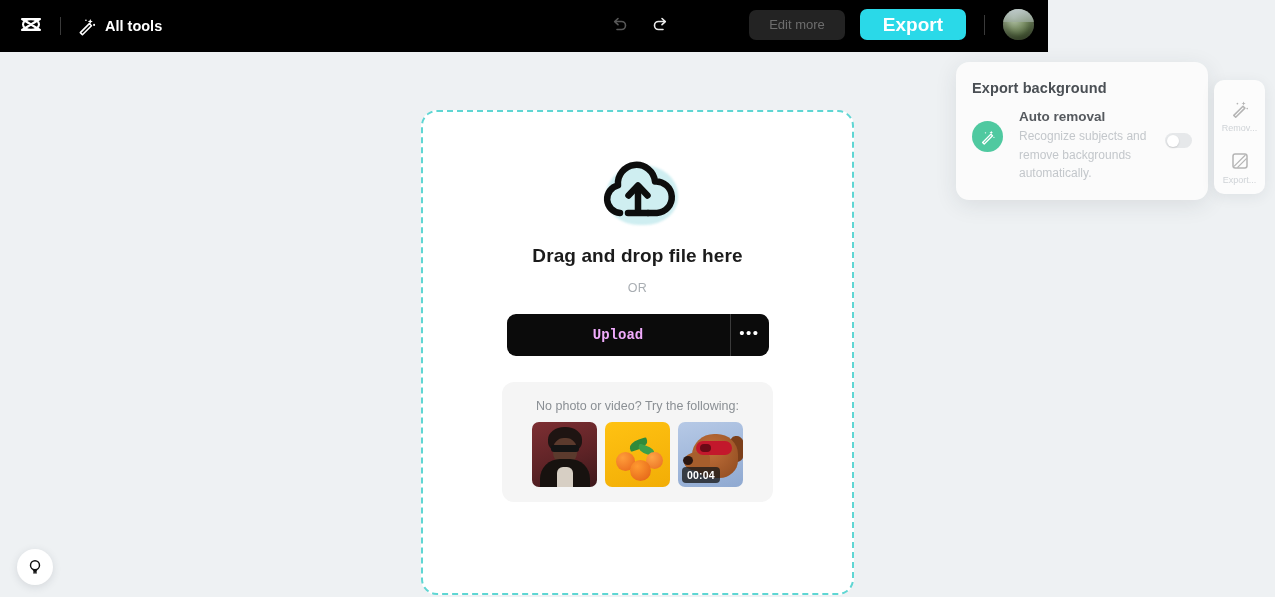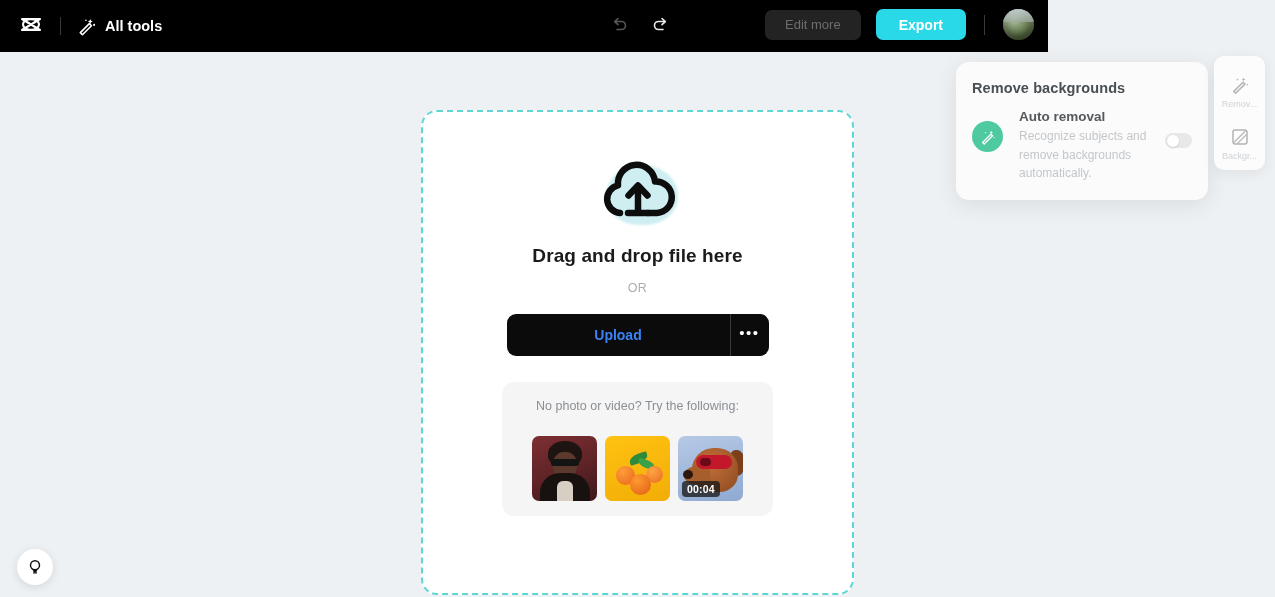--- a/index.html
+++ b/index.html
@@ -53,21 +53,21 @@
     font-size: 13px; font-weight: 400;
     font-family: "Liberation Sans", sans-serif;
     cursor: default;
     display: flex; align-items: center; justify-content: center;
   }
   .btn-export {
     height: 31px; padding: 0 23px;
     margin-left: 10px;
     background: #2ad9e8; color: #ffffff;
     border: none; border-radius: 7px;
-    font-size: 14px; font-weight: 700;
+    font-size: 19px; font-weight: 700;
     font-family: "Liberation Sans", sans-serif;
     cursor: pointer;
     display: flex; align-items: center; justify-content: center; text-align: center;
   }
   .avatar-sep {
     width: 1px; height: 20px; background: #3a3a3a; margin: 0 13px;
   }
   .avatar {
     width: 31px; height: 31px; border-radius: 50%;
     background: radial-gradient(circle at 35% 28%, #b9c9b0 0%, #7d9168 38%, #53683f 66%, #31421f 100%);
@@ -123,22 +123,22 @@
   .upload-row {
     margin-top: 19px;
     width: 262px; height: 42px;
     background: #0b0b0b; border-radius: 9px;
     display: flex; align-items: center;
     overflow: hidden;
   }
   .upload-btn {
     flex: 1; height: 100%;
     background: transparent; border: none;
-    color: #3b82f6; font-size: 14px; font-weight: 700;
-    font-family: Liberation Sans, sans-serif;
+    color: #f0abfc; font-size: 14px; font-weight: 700;
+    font-family: Liberation Mono, monospace;
     cursor: pointer;
     display: flex; align-items: center; justify-content: center;
   }
   .upload-div { width: 1px; height: 100%; background: #3b3b3b; }
   .upload-more {
     width: 38px; height: 100%;
     background: transparent; border: none; cursor: pointer;
     color: #ffffff; font-size: 15px; letter-spacing: 1.5px;
     display: flex; align-items: center; justify-content: center;
     padding-bottom: 5px;
@@ -148,21 +148,21 @@
   
   .samples {
     margin-top: 26px;
     width: 271px;
     background: #f5f5f5;
     border-radius: 12px;
     padding: 17px 0 15px 0;
     display: flex; flex-direction: column; align-items: center;
   }
   .samples-title {
-    font-size: 12.5px; color: #8a8f94; margin-bottom: 23px;
+    font-size: 12.5px; color: #8a8f94; margin-bottom: 9px;
   }
   .thumbs { display: flex; gap: 8px; }
   .thumb {
     width: 65px; height: 65px;
     border-radius: 7px;
     overflow: hidden; position: relative; cursor: pointer;
   }
   .thumb-1 { background: linear-gradient(160deg,#7d2f33 0%,#5e2326 55%,#3d181b 100%); }
   .thumb-2 { background: linear-gradient(160deg,#ffc212 0%,#f2ad06 100%); }
   .thumb-3 { background: linear-gradient(165deg,#b6c9e6 0%,#8fa9d1 100%); }
@@ -259,21 +259,21 @@
   }
   .rb-toggle .knob {
     position: absolute; left: 1.5px; top: 1.5px;
     width: 12px; height: 12px; border-radius: 50%;
     background: #ffffff;
     box-shadow: 0 1px 2px rgba(0,0,0,.13);
   }
 
   
   .rail {
-    position: absolute; right: 10px; top: 4px;
+    position: absolute; right: 10px; top: 28px;
     width: 51px; height: 114px;
     background: #fcfcfc; border-radius: 10px;
     box-shadow: 0 3px 14px rgba(40,50,60,.08);
     display: flex; flex-direction: column; align-items: center;
     padding-top: 10px;
   }
   .rail-item {
     width: 51px; height: 52px;
     display: flex; flex-direction: column; align-items: center;
     justify-content: center; gap: 4px; cursor: pointer;
@@ -391,21 +391,21 @@
           <div class="d-gog"></div>
           <div class="d-nose"></div>
           <div class="dur">00:04</div>
         </div>
 
       </div>
     </div>
   </div>
 
   <div class="rb-panel">
-    <div class="rb-title">Remove backgrounds</div>
+    <div class="rb-title">Export background</div>
     <div class="rb-row">
       <div class="rb-icon">
         <svg width="18" height="18" viewBox="0 0 20 20">
           <path d="M4 16 L13.2 6.8 L15 8.6 L5.8 17.8 Z" fill="none" stroke="#fff" stroke-width="1.5" stroke-linejoin="round"></path>
           <path d="M13.6 3 l.6 1.4 1.4.6 -1.4.6 -.6 1.4 -.6-1.4 -1.4-.6 1.4-.6 z" fill="#fff"></path>
           <circle cx="7.2" cy="5.4" r=".8" fill="#fff"></circle>
           <circle cx="16.6" cy="10.4" r=".7" fill="#fff"></circle>
         </svg>
       </div>
       <div class="rb-texts">
@@ -429,21 +429,21 @@
       </svg>
       <div class="rail-label">Remov...</div>
     </div>
 
     <div class="rail-item">
       <svg class="rail-glyph" viewBox="0 0 20 20">
         <rect x="3" y="3" width="14" height="14" rx="2.2" fill="none" stroke="#111" stroke-width="1.5"></rect>
         <path d="M4 15.4 L15.4 4" stroke="#111" stroke-width="1.2"></path>
         <path d="M7.4 16.6 L16.6 7.4" stroke="#111" stroke-width="1.2"></path>
       </svg>
-      <div class="rail-label">Backgr...</div>
+      <div class="rail-label">Export...</div>
     </div>
 
   </div>
 
   <div class="help">
     <svg width="18" height="18" viewBox="0 0 20 20">
       <circle cx="10" cy="8" r="5" fill="none" stroke="#111" stroke-width="1.6"></circle>
       <path d="M7.6 13.4 h4.8 l-.9 2.6 h-3 z" fill="#111"></path>
       <path d="M8.6 16.6 h2.8" stroke="#111" stroke-width="1.5" stroke-linecap="round"></path>
     </svg>

